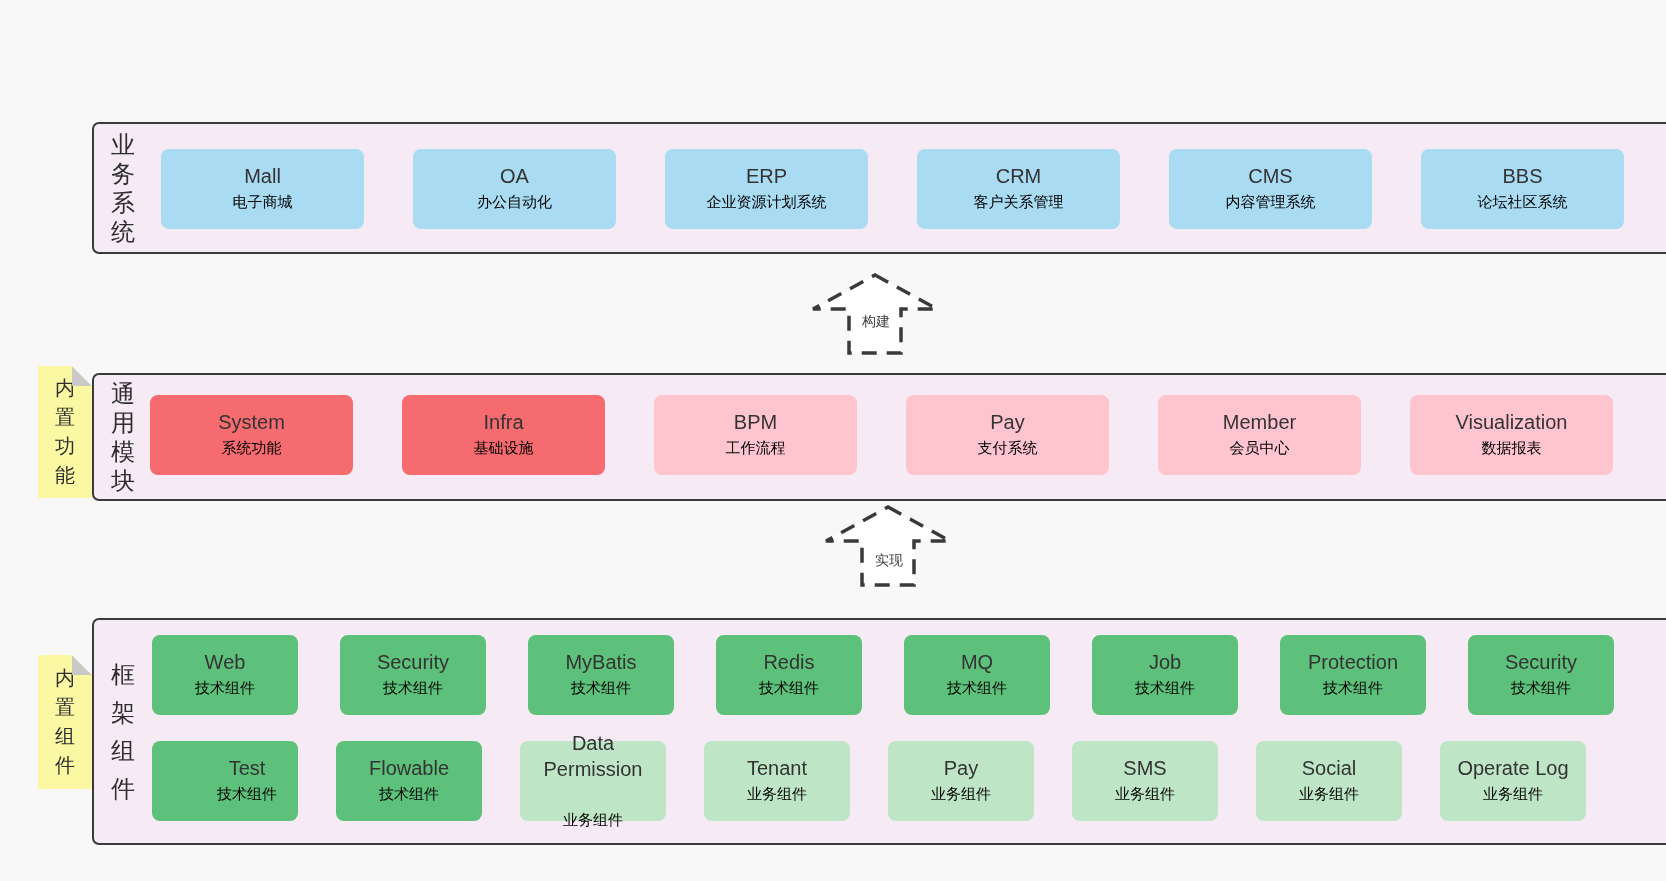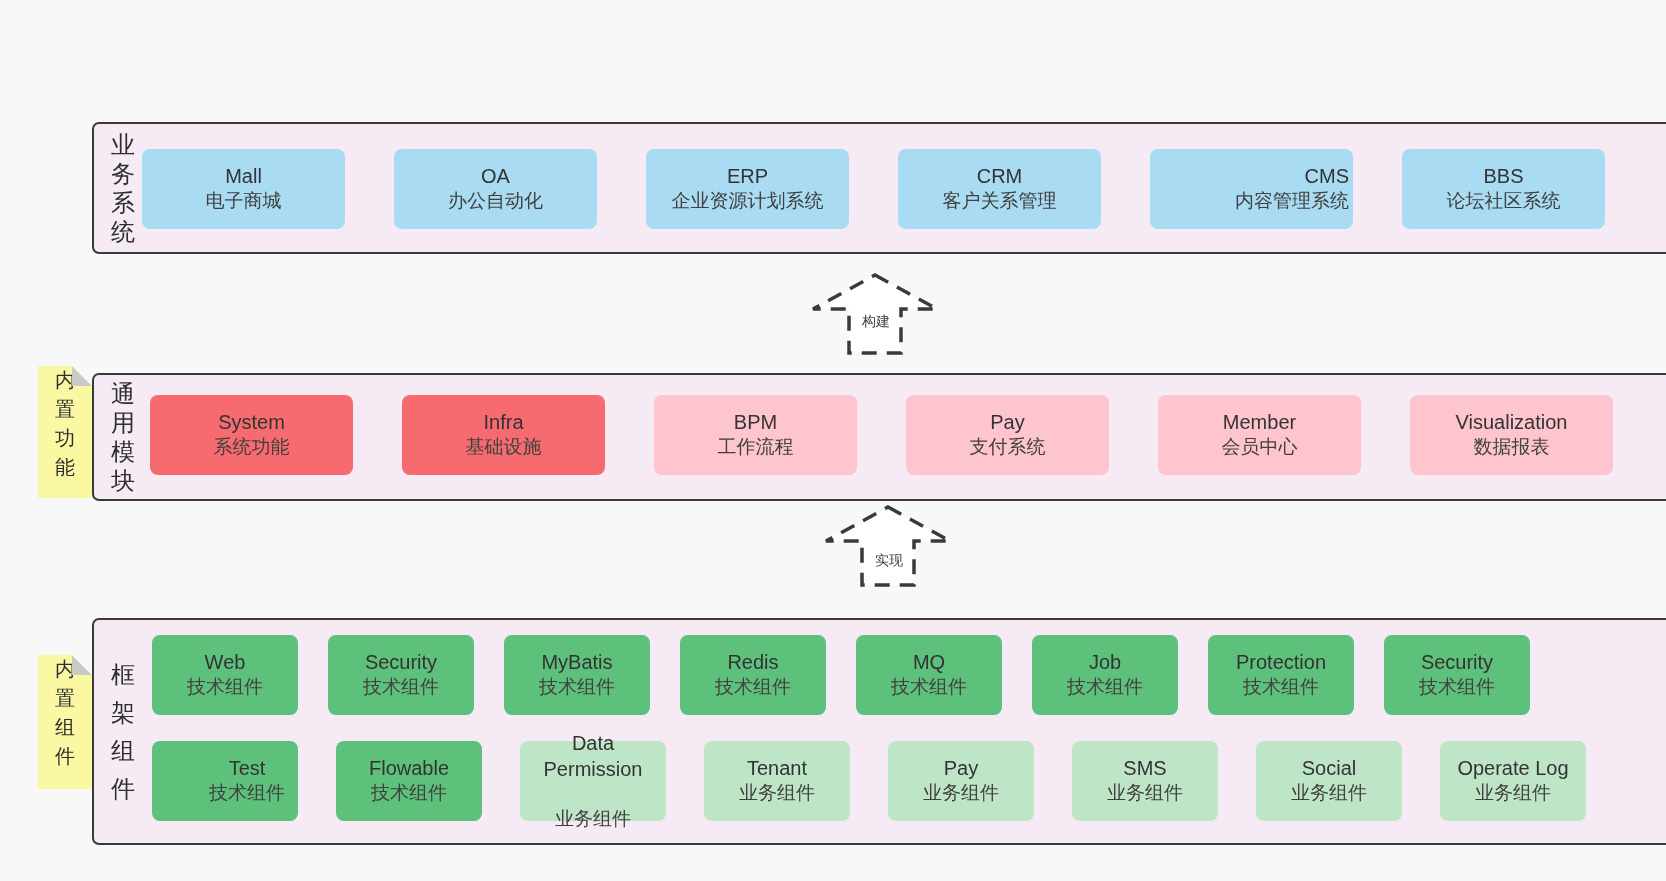--- a/index.html
+++ b/index.html
@@ -18,40 +18,40 @@
 
   .v-label {
     position:absolute; left:14px; top:50%; transform:translateY(-50%);
     width:30px; text-align:center; word-break:break-all;
     font-size:24px; line-height:29px; color:#2e2e2e;
   }
   #sec-framework .v-label { line-height:38px; }
 
   
   .row { position:absolute; display:flex; }
-  #sec-business .row  { left:48px; top:25px; gap:49px; }
+  #sec-business .row  { left:67px; top:25px; gap:49px; }
   #sec-modules .row   { left:56px; top:20px; gap:49px; }
-  #sec-framework .row1 { left:58px; top:15px;  gap:30px; }
+  #sec-framework .row1 { left:58px; top:15px;  gap:42px; }
   #sec-framework .row2 { left:58px; top:121px; gap:38px; }
 
   .box {
     border-radius:8px; display:flex; flex-direction:column;
     justify-content:center; align-items:center; text-align:center;
     box-sizing:border-box; padding:2px 4px;
   }
   .box.lg { width:203px; height:80px; }
   .box.sm { width:146px; height:80px; }
   .bt { font-size:20px; line-height:26px; color:#333; }
-  .bs { font-size:19px; line-height:26px; color:#404040;font-family:Liberation Mono, monospace; }
+  .bs { font-size:15px; line-height:26px; color:#000000; }
 
   
   .tag {
     position:absolute; left:38px; width:54px;
     clip-path:polygon(0 0, calc(100% - 20px) 0, 100% 20px, 100% 100%, 0 100%);
-    display:flex; align-items:flex-start; justify-content:center;
+    display:flex; align-items:center; justify-content:center;
   }
   #tag-features   { top:366px; height:132px; }
   #tag-components { top:655px; height:134px; }
   .fold {
     position:absolute; top:0; right:0; width:20px; height:20px;
     clip-path:polygon(0 0, 100% 100%, 0 100%);
   }
   .tag-text {
     width:24px; text-align:center; word-break:break-all;
     font-size:20px; line-height:29px; color:#2e2e2e;
@@ -99,21 +99,21 @@
         <div class="bs">办公自动化</div>
       </div>
       <div class="box lg" style="background-color: rgb(169, 219, 242);">
         <div class="bt">ERP</div>
         <div class="bs">企业资源计划系统</div>
       </div>
       <div class="box lg" style="background-color: rgb(169, 219, 242);">
         <div class="bt">CRM</div>
         <div class="bs">客户关系管理</div>
       </div>
-      <div class="box lg" style="background-color: rgb(169, 219, 242); align-items: flex-end;">
+      <div class="box lg" style="background-color: rgb(169, 219, 242);">
         <div class="bt">CMS</div>
         <div class="bs">内容管理系统</div>
       </div>
       <div class="box lg" style="background-color: rgb(169, 219, 242);">
         <div class="bt">BBS</div>
         <div class="bs">论坛社区系统</div>
       </div>
     </div>
   </div>
 

